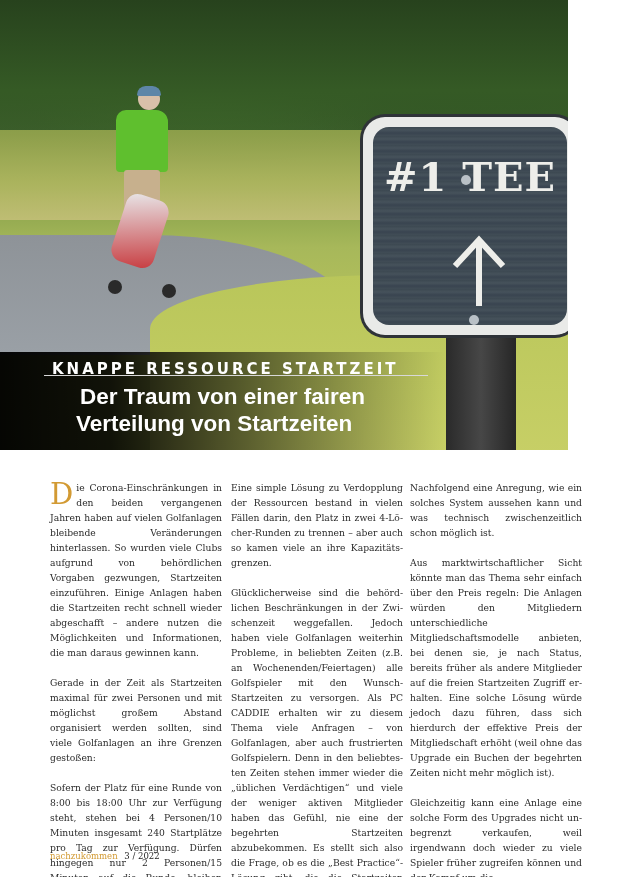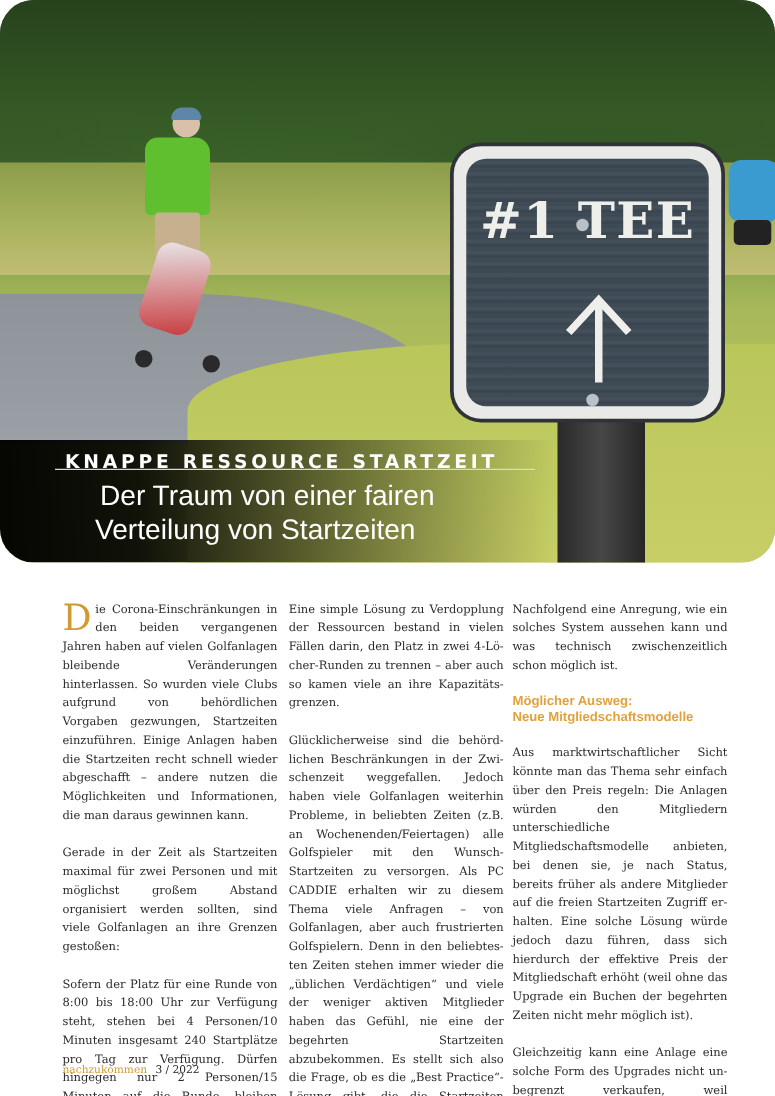--- a/index.html
+++ b/index.html
@@ -1,21 +1,21 @@
 <!DOCTYPE html>
 <html><head>
 <meta charset="utf-8">
 <style>
   html,body{margin:0;padding:0;}
   body{width:620px;height:877px;overflow:hidden;background:#fff;position:relative;font-family:"DejaVu Serif",serif;}
-  .hero{position:absolute;left:0;top:0;width:620px;height:450px;overflow:hidden;
+  .hero{position:absolute;left:0;top:0;width:568px;height:450px;overflow:hidden;
     background:
       radial-gradient(ellipse 260px 120px at 200px 90px, #3f6a2a 0%, rgba(63,106,42,0) 70%),
       radial-gradient(ellipse 300px 140px at 480px 70px, #2f5424 0%, rgba(47,84,36,0) 70%),
-      linear-gradient(180deg,#2c4a22 0%,#3d5f2c 30%,#7d9a45 40%,#a7b85a 55%,#b6c25c 70%,#a9b852 100%); border-radius: 27px;}
+      linear-gradient(180deg,#2c4a22 0%,#3d5f2c 30%,#7d9a45 40%,#a7b85a 55%,#b6c25c 70%,#a9b852 100%);}
   .hero .bush{position:absolute;left:0;top:0;width:620px;height:150px;
     background:linear-gradient(180deg,#27421d 0%,#355a25 60%,rgba(53,90,37,0) 100%);}
   .hero .lawn-far{position:absolute;left:0;top:130px;width:620px;height:90px;
     background:linear-gradient(180deg,#9aa94f 0%,#b3b862 60%,#c6c07a 100%);opacity:.85;}
   .hero .path{position:absolute;left:-40px;top:235px;width:420px;height:120px;
     background:linear-gradient(180deg,#8e9398,#9aa0a6);border-radius:0 60% 0 0 / 0 100% 0 0;transform:skewX(-18deg);}
   .hero .lawn-near{position:absolute;left:150px;top:275px;width:480px;height:180px;
     background:linear-gradient(180deg,#b9c65a,#c7cf66);border-radius:50% 0 0 0 / 30% 0 0 0;}
   .golfer{position:absolute;left:108px;top:88px;}
   .golfer .head{position:absolute;left:30px;top:0;width:22px;height:22px;border-radius:50%;background:#d9c0aa;}
@@ -31,21 +31,21 @@
   .sign{position:absolute;left:363px;top:117px;width:214px;height:218px;border-radius:22px;background:#e9eae8;box-shadow:0 0 0 3px #2f3338;}
   .sign .board{position:absolute;left:10px;top:10px;right:10px;bottom:10px;border-radius:16px;
     background:repeating-linear-gradient(180deg,#3c4851 0px,#46525b 3px,#394450 6px,#414d56 9px);}
   .sign .txt{position:absolute;left:0;right:0;top:26px;text-align:center;color:#eeeeea;font-family:"DejaVu Serif",serif;font-weight:bold;font-size:40px;letter-spacing:1px;}
   .sign .arrow{position:absolute;left:76px;top:105px;width:60px;height:80px;}
   .sign .rivet{position:absolute;width:10px;height:10px;border-radius:50%;background:#b9c0c6;}
   .banner{position:absolute;left:0;top:352px;width:445px;height:98px;
     background:linear-gradient(90deg,rgba(0,0,0,0.97) 0%,rgba(0,0,0,0.9) 25%,rgba(0,0,0,0.55) 55%,rgba(0,0,0,0) 100%);}
   .kicker{position:absolute;left:52px;top:360px;color:#fff;font-family:"DejaVu Sans",sans-serif;font-weight:bold;font-size:15px;letter-spacing:3px;text-align:center;}
   .kicker-rule{position:absolute;left:44px;top:375px;width:384px;height:1px;background:#d8d8d8;}
-  .headline{position:absolute;left:0;top:383px;width:430px;color:#fff;font-family:"Liberation Sans",sans-serif;font-weight:normal;font-size:22.5px;line-height:27px;}
+  .headline{position:absolute;left:0;top:383px;width:430px;color:#fff;font-family:"Liberation Sans",sans-serif;font-weight:bold;font-size:22.5px;line-height:27px;}
   .headline .l1{display:block;padding-left:80px;}
   .headline .l2{display:block;padding-left:76px;}
   .col{position:absolute;top:480px;width:172px;font-family:"DejaVu Serif",serif;font-size:9.2px;line-height:15px;color:#2b2b2b;text-align:justify;hyphens:manual;}
   .col p{margin:0 0 15px 0;}
   .c1{left:50px;}
   .c2{left:231px;}
   .c3{left:410px;}
   .dropcap{float:left;font-family:"DejaVu Serif",serif;color:#d29a33;font-size:29px;line-height:24px;margin:2px 3px 0 0;}
   .subhead{font-family:"Liberation Sans",sans-serif;font-weight:bold;color:#e0a23c;font-size:10.5px;line-height:13px;margin:0 0 14px 0;}
   .footer{position:absolute;left:50px;top:851px;font-family:"DejaVu Serif",serif;font-size:8.5px;}
@@ -105,24 +105,20 @@
   <p>Sofern der Platz für eine Runde von 8:00 bis 18:00 Uhr zur Verfügung steht, stehen bei 4 Personen/10 Minu­ten insgesamt 240 Startplätze pro Tag zur Verfügung. Dürfen hingegen nur 2 Personen/15 Minuten auf die Runde, bleiben noch 80 Startplätze übrig. Auf vielen Anlagen nicht genug, um der großen Nachfrage nachzukommen.</p>
 </div>
 
 <div class="col c2">
   <p>Eine simple Lösung zu Verdopplung der Ressourcen bestand in vielen Fällen darin, den Platz in zwei 4-Lö­cher-Runden zu trennen – aber auch so kamen viele an ihre Kapazitäts­grenzen.</p>
   <p>Glücklicherweise sind die behörd­lichen Beschränkungen in der Zwi­schenzeit weggefallen. Jedoch haben viele Golfanlagen weiterhin Probleme, in beliebten Zeiten (z.B. an Wochen­enden/Feiertagen) alle Golfspieler mit den Wunsch-Startzeiten zu versor­gen. Als PC CADDIE erhalten wir zu diesem Thema viele Anfragen – von Golfanlagen, aber auch frustrierten Golfspielern. Denn in den beliebtes­ten Zeiten stehen immer wieder die „üblichen Verdächtigen“ und viele der weniger aktiven Mitglieder haben das Gefühl, nie eine der begehrten Startzeiten abzubekommen. Es stellt sich also die Frage, ob es die „Best Practice“-Lösung gibt, die die Start­zeiten „fair“ verteilt. Um es vorweg­zunehmen: Eine einfache, für alle passende Lösung gibt es leider nicht.</p>
 </div>
 
 <div class="col c3">
   <p>Nachfolgend eine Anregung, wie ein solches System aussehen kann und was technisch zwischenzeitlich schon möglich ist.</p>
-  <div class="subhead">
-    <span>Möglicher Ausweg:</span><br>
-    <span>Neue Mitgliedschaftsmodelle</span>
-  </div>
   <p>Aus marktwirtschaftlicher Sicht könnte man das Thema sehr einfach über den Preis regeln: Die Anlagen würden den Mitgliedern unterschied­liche Mitgliedschaftsmodelle anbie­ten, bei denen sie, je nach Status, bereits früher als andere Mitglieder auf die freien Startzeiten Zugriff er­halten. Eine solche Lösung würde je­doch dazu führen, dass sich hierdurch der effektive Preis der Mitgliedschaft erhöht (weil ohne das Upgrade ein Bu­chen der begehrten Zeiten nicht mehr möglich ist).</p>
   <p>Gleichzeitig kann eine Anlage eine solche Form des Upgrades nicht un­begrenzt verkaufen, weil irgendwann doch wieder zu viele Spieler früher zu­greifen können und der Kampf um die</p>
 </div>
 
 <div class="footer">
   <span class="brand">nachzukommen</span>
   <span class="issue">3 / 2022</span>
 </div>
 
 </body></html>

